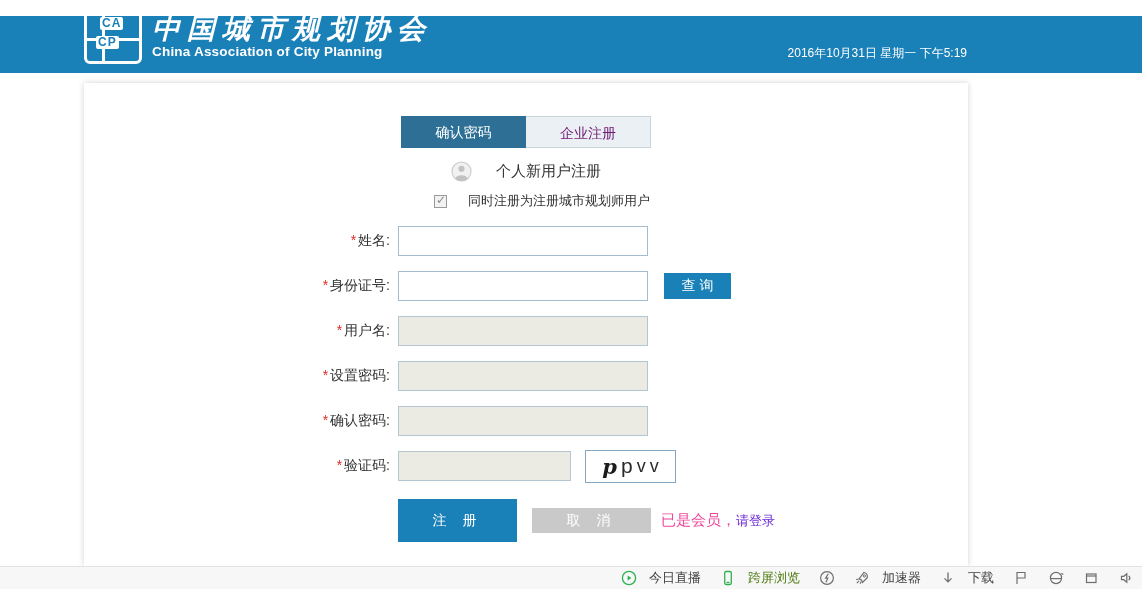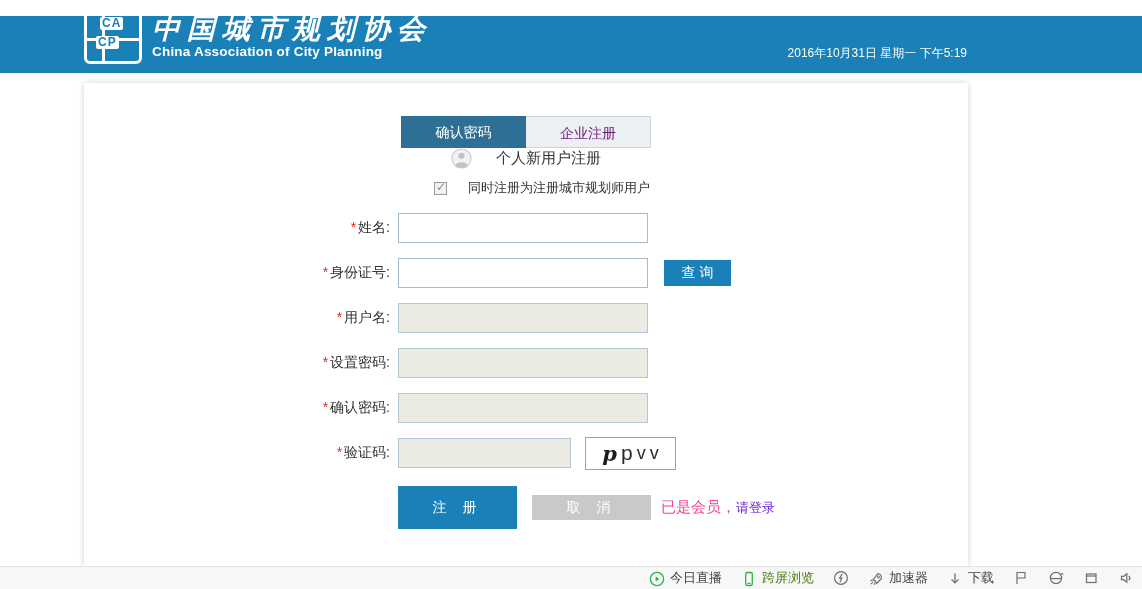--- a/index.html
+++ b/index.html
@@ -24,21 +24,21 @@
 
   
   .panel { position:absolute; left:84px; top:83px; width:884px; height:483px;
     background:#fff; box-shadow:0 0 6px rgba(0,0,0,0.18); }
 
   .tabs { display:flex; width:250px; margin:33px auto 0 auto; }
   .tab { width:125px; height:32px; line-height:32px; text-align:center; font-size:14px; cursor:pointer; }
   .tab.active { background:#2e7095; color:#fff; }
   .tab.inactive { background:#eaf0f4; color:#701a75; border:1px solid #c9d5dd; border-left:none; }
 
-  .reg-title { display:flex; justify-content:center; align-items:center; gap:24px; }
+  .reg-title { display:flex; justify-content:center; align-items:center; gap:24px; margin-top:13px; }
   .reg-title .txt { font-size:15px; color:#333; }
 
   .checkbox-row { display:flex; justify-content:center; align-items:center; gap:21px; margin-top:10px;padding-left:32px; }
   .cb { width:13px; height:13px; border:1px solid #9a9a9a; background:#f2f2f2; position:relative; }
   .cb.checked::after { content:"\2713"; position:absolute; left:1px; top:-3px;
     font-size:12px; color:#8a8a8a; font-weight:bold; }
   .checkbox-row .lbl { font-size:13px; color:#333; }
 
   .form { margin-top:16px; }
   .frow { display:flex; align-items:center; height:30px; margin-bottom:15px; }
@@ -63,21 +63,21 @@
     font-size:14px; letter-spacing:6px; cursor:pointer; }
   .btn-cancel { width:119px; height:25px; background:#c9c9c9; color:#fff; border:none;
     font-size:14px; letter-spacing:6px; margin-left:15px; cursor:pointer; }
   .member { margin-left:10px; font-size:15px; color:#ec4899; }
   .login-link { font-size:13px; color:#6d28d9; text-decoration:none; cursor:pointer; }
 
   
   .toolbar { position:absolute; left:0; bottom:0; width:1142px; height:23px; background:#f7f7f7;
     border-top:1px solid #e2e2e2; display:flex; align-items:center; justify-content:flex-end;
     gap:19px; padding-right:8px; font-size:13px; color:#3f3f3f; }
-  .titem { display:flex; align-items:flex-end; gap:5px; cursor:pointer; }
+  .titem { display:flex; align-items:center; gap:12px; cursor:pointer; }
   .titem.green { color:#4d7c0f; }
   .ticon { width:16px; height:16px; display:block; }
 </style>
 </head>
 <body>
 
 <div class="header">
   <div class="logo">
     <div class="vline"></div>
       <div class="hline"></div>

